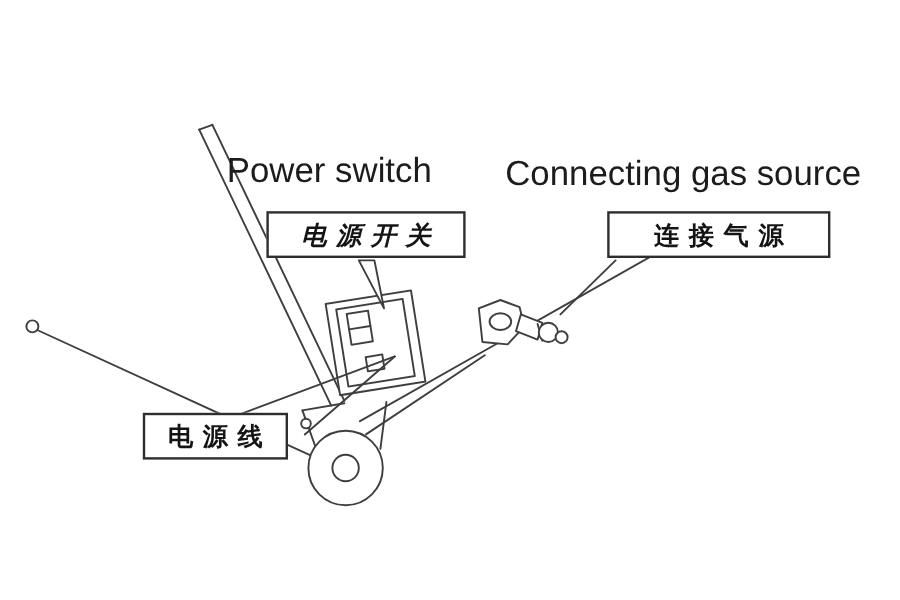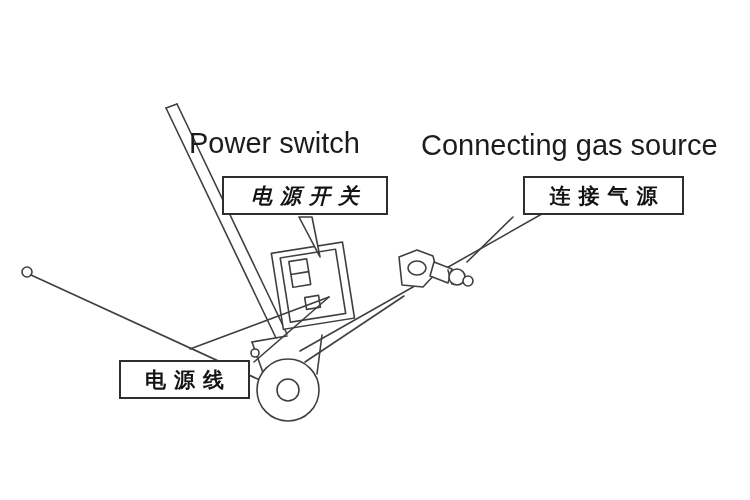--- a/index.html
+++ b/index.html
@@ -41,22 +41,22 @@
     font-size: 21px;
     letter-spacing: 8px;
     padding-left: 8px; 
     color: #141414;
     white-space: nowrap;
   }
   #label-power-switch   { left: 189px; top: 128px; }
   #label-gas-source     { left: 421px; top: 130px; }
   #label-power-cord     { left: 97px;  top: 389px; }
   #callout-power-switch { left: 222px; top: 176px; width: 166px; height: 39px; font-style: italic; }
-  #callout-gas-source   { left: 506px; top: 176px; width: 161px; height: 39px; margin-left: 17px; }
-  #callout-power-cord   { left: 119px; top: 360px; width: 131px; height: 39px; }
+  #callout-gas-source   { left: 506px; top: 176px; width: 186px; height: 39px; }
+  #callout-power-cord   { left: 119px; top: 344px; width: 121px; height: 39px; }
 </style>
 </head>
 <body>
 
 <div class="stage">
 
   <svg class="lineart" viewBox="0 0 750 500" stroke="#3f3f3f" stroke-width="1.6" fill="none" stroke-linecap="round" stroke-linejoin="round">
 
     <g>
       <line x1="166" y1="108" x2="276" y2="338"></line>

